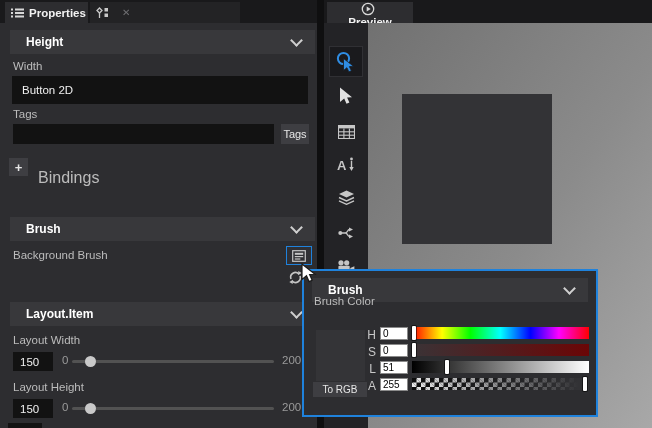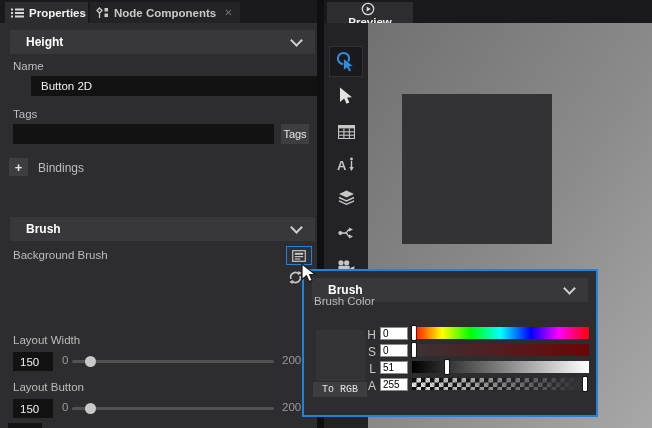--- a/index.html
+++ b/index.html
@@ -103,21 +103,20 @@
             <g stroke="#c9c9c9" fill="none" stroke-width="1.3">
               <path d="M3.5 1 L6 3.5 L3.5 6 L1 3.5 Z"></path>
               <line x1="3.5" y1="6" x2="3.5" y2="11"></line>
             </g>
             <g fill="#c9c9c9">
               <rect x="8.5" y="1" width="3.5" height="3.5"></rect>
               <rect x="8.5" y="6.5" width="3.5" height="3.5"></rect>
             </g>
           </svg>
       </span>
-      <span>Node Components</span>
       <span class="close">✕</span>
     </div>
   </div>
 
   <div class="tabbar" style="left:317px;width:335px;">
     <div class="tab active" style="left:10px;width:86px;flex-direction:column;">
       <span class="ticon">
         <svg width="14" height="14" viewBox="0 0 14 14">
             <circle cx="7" cy="7" r="5.7" fill="none" stroke="#d8d8d8" stroke-width="1.3"></circle>
             <path d="M5.7 4.5 L9.7 7 L5.7 9.5 Z" fill="#d8d8d8"></path>
@@ -128,33 +127,33 @@
     </div>
   </div>
 
   <div id="left-panel">
 
     <div class="hdr" style="top:7px;">
       <span>Height</span>
       <span class="chev down"></span>
     </div>
 
-    <div class="lbl" style="left:13px;top:37px;">Name</div>
-    <input class="inp" style="left: 31px; top: 53px; width: 296px; height: 20px; padding-left: 10px;" value="Button 2D">
+    <div class="lbl" style="left:13px;top:37px;">Width</div>
+    <input class="inp" style="left: 12px; top: 53px; width: 296px; height: 28px; padding-left: 10px;" value="Button 2D">
 
     <div class="lbl" style="left:13px;top:85px;">Tags</div>
     <input class="inp" style="left: 13px; top: 101px; width: 261px; height: 20px;" value="">
     <button class="btn" style="left:281px;top:101px;width:28px;height:20px;">
         <span>Tags</span>
       </button>
 
     <button class="btn" style="left:9px;top:135px;width:19px;height:18px;font-size:13px;font-weight:700;">
         <span>+</span>
       </button>
-    <div class="lbl" style="left:38px;top:138px;font-size:12px;">Bindings</div>
+    <div class="lbl" style="left:38px;top:146px;font-size:16px;">Bindings</div>
 
 
     <div class="hdr" style="top:194px;">
       <span>Brush</span>
       <span class="chev down"></span>
     </div>
 
     <div class="lbl" style="left:13px;top:226px;">Background Brush</div>
 
     <span class="abs" style="left:288px;top:247px;">
@@ -163,30 +162,34 @@
             <path d="M3.2 9.5 A5 5 0 0 1 11.5 4.3"></path>
             <path d="M12.8 6.5 A5 5 0 0 1 4.5 11.7"></path>
           </g>
           <g fill="#c6c6c6">
             <path d="M11 1 L14.6 3.2 L10.7 5.6 Z"></path>
             <path d="M5 14.9 L1.4 12.7 L5.3 10.3 Z"></path>
           </g>
         </svg>
     </span>
 
+    <div class="hdr" style="top:279px;">
+      <span>Layout.Item</span>
+      <span class="chev down"></span>
+    </div>
 
     <div class="lbl" style="left:13px;top:311px;">Layout Width</div>
     <input class="inp" style="left: 13px; top: 329px; width: 40px; height: 19px;" value="150">
     <div class="lbl" style="left:62px;top:331px;color:#9a9a9a;">0</div>
     <div class="track" style="left:72px;top:337px;width:202px;">
       <div class="thumb" style="left:13px;"></div>
     </div>
     <div class="lbl" style="left:282px;top:331px;color:#9a9a9a;">200</div>
 
-    <div class="lbl" style="left:13px;top:358px;">Layout Button</div>
+    <div class="lbl" style="left:13px;top:358px;">Layout Height</div>
     <input class="inp" style="left: 13px; top: 376px; width: 40px; height: 19px;" value="150">
     <div class="lbl" style="left:62px;top:378px;color:#9a9a9a;">0</div>
     <div class="track" style="left:72px;top:384px;width:202px;">
       <div class="thumb" style="left:13px;"></div>
     </div>
     <div class="lbl" style="left:282px;top:378px;color:#9a9a9a;">200</div>
 
     <div class="abs" style="left:8px;top:400px;width:34px;height:5px;background:#131313;"></div>
   </div>
 
@@ -272,21 +275,21 @@
   </div>
 
   <div id="popup">
     <div class="hdr">
       <span>Brush</span>
       <span class="chev down"></span>
     </div>
     <div class="lbl" style="left:10px;top:24px;">Brush Color</div>
 
     <div class="swatch"></div>
-    <button class="btn" style="left:9px;top:111px;width:54px;height:15px;font-size:10px;font-family:Liberation Mono, monospace;">
+    <button class="btn" style="left:9px;top:111px;width:54px;height:15px;font-size:10px;">
         <span>To RGB</span>
       </button>
 
     <div class="chanlbl" style="left:60px;top:57px;">H</div>
     <input class="chaninp" style="left: 76px; top: 56px;" value="0">
     <div class="bar bar-h" style="top:56px;">
         <div class="marker" style="left:0;"></div>
       </div>
 
     <div class="chanlbl" style="left:60px;top:74px;">S</div>

